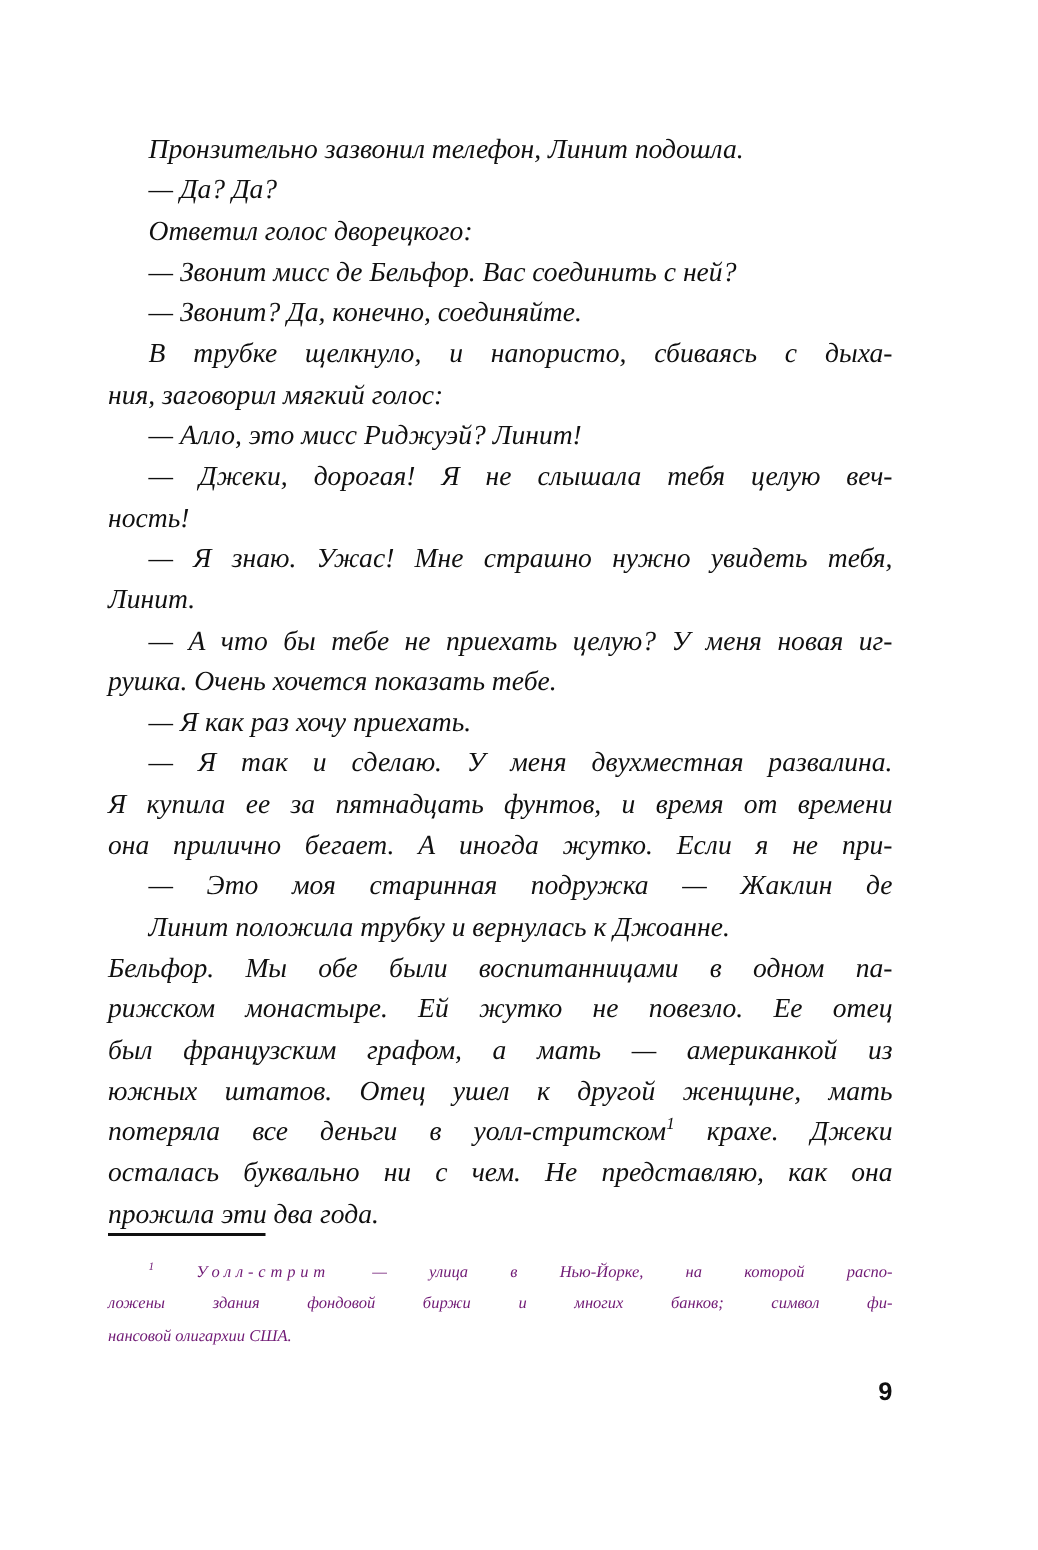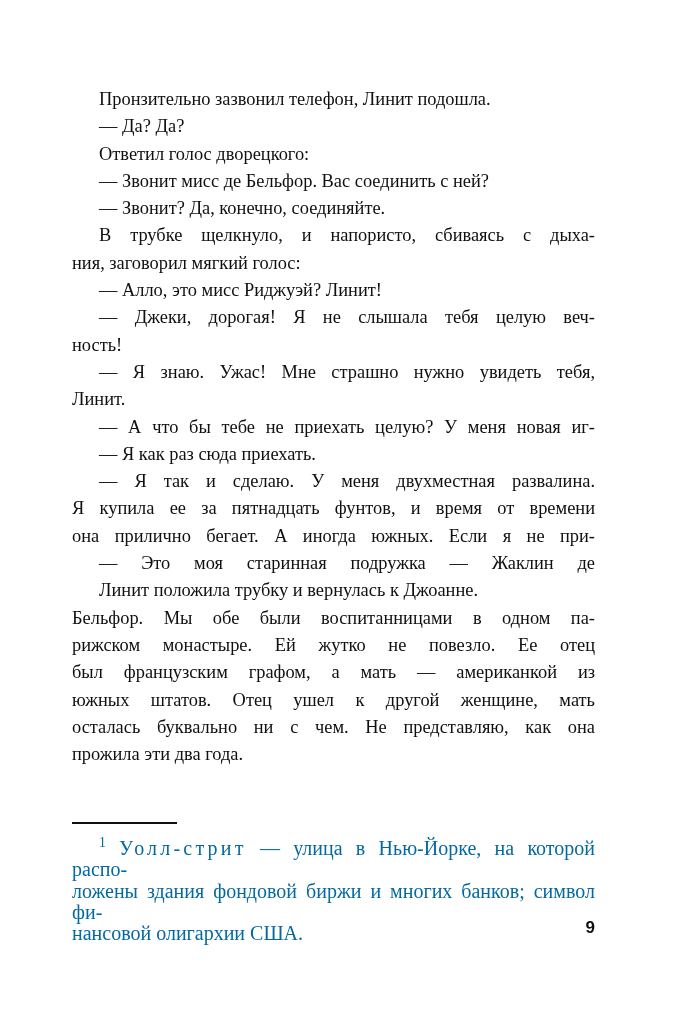--- a/index.html
+++ b/index.html
@@ -32,20 +32,21 @@
     text-align: justify;
     text-justify: inter-word;
     -webkit-hyphens: none;
     hyphens: none;
   }
 
   
   .ln {
     display: block;
     white-space: pre;
+    font-style: italic;
   }
 
   
   .ln.j {
     text-align: justify;
     text-align-last: justify;
     white-space: normal;
   }
 
   
@@ -72,23 +73,23 @@
 
   .footnote-rule {
     width: 105px;
     height: 2px;
     background: #101010;
     margin: 0 0 14px 0;
   }
 
   .footnote-text {
     font-family: "Liberation Serif", "DejaVu Serif", serif;
-    font-size: 20px;
+    font-size: 11px;
     line-height: 21.3px;
-    color: #0369a1;
+    color: #701a75;
     text-align: justify;
   }
 
   .footnote-text .ln {
     white-space: pre;
   }
 
   .footnote-text .ln.j {
     text-align: justify;
     text-align-last: justify;
@@ -134,30 +135,32 @@
         <span class="ln indent">— Звонит мисс де Бельфор. Вас соединить с ней?</span>
         <span class="ln indent">— Звонит? Да, конечно, соединяйте.</span>
         <span class="ln j indent">В трубке щелкнуло, и напористо, сбиваясь с дыха-</span>
         <span class="ln">ния, заговорил мягкий голос:</span>
         <span class="ln indent">— Алло, это мисс Риджуэй? Линит!</span>
         <span class="ln j indent">— Джеки, дорогая! Я не слышала тебя целую веч-</span>
         <span class="ln">ность!</span>
         <span class="ln j indent">— Я знаю. Ужас! Мне страшно нужно увидеть тебя,</span>
         <span class="ln">Линит.</span>
         <span class="ln j indent">— А что бы тебе не приехать целую? У меня новая иг-</span>
-        <span class="ln indent">— Я как раз сюда приехать.</span>
+        <span class="ln">рушка. Очень хочется показать тебе.</span>
+        <span class="ln indent">— Я как раз хочу приехать.</span>
         <span class="ln j indent">— Я так и сделаю. У меня двухместная развалина.</span>
         <span class="ln j">Я купила ее за пятнадцать фунтов, и время от времени</span>
-        <span class="ln j">она прилично бегает. А иногда южных. Если я не при-</span>
+        <span class="ln j">она прилично бегает. А иногда жутко. Если я не при-</span>
         <span class="ln j indent">— Это моя старинная подружка — Жаклин де</span>
         <span class="ln indent">Линит положила трубку и вернулась к Джоанне.</span>
         <span class="ln j">Бельфор. Мы обе были воспитанницами в одном па-</span>
         <span class="ln j">рижском монастыре. Ей жутко не повезло. Ее отец</span>
         <span class="ln j">был французским графом, а мать — американкой из</span>
         <span class="ln j">южных штатов. Отец ушел к другой женщине, мать</span>
+        <span class="ln j">потеряла все деньги в уолл-стритском<sup class="fn-marker">1</sup> крахе. Джеки</span>
         <span class="ln j">осталась буквально ни с чем. Не представляю, как она</span>
         <span class="ln">прожила эти два года.</span>
       </div>
   </div>
 
   <div class="footnote-block">
     <div class="footnote-rule"></div>
     <div class="footnote-text" id="footnote-lines">
         <span class="ln j indent"><span class="fn-num">1</span> <span class="spaced-term">Уолл-стрит</span> — улица в Нью-Йорке, на которой распо-</span>
         <span class="ln j">ложены здания фондовой биржи и многих банков; символ фи-</span>

